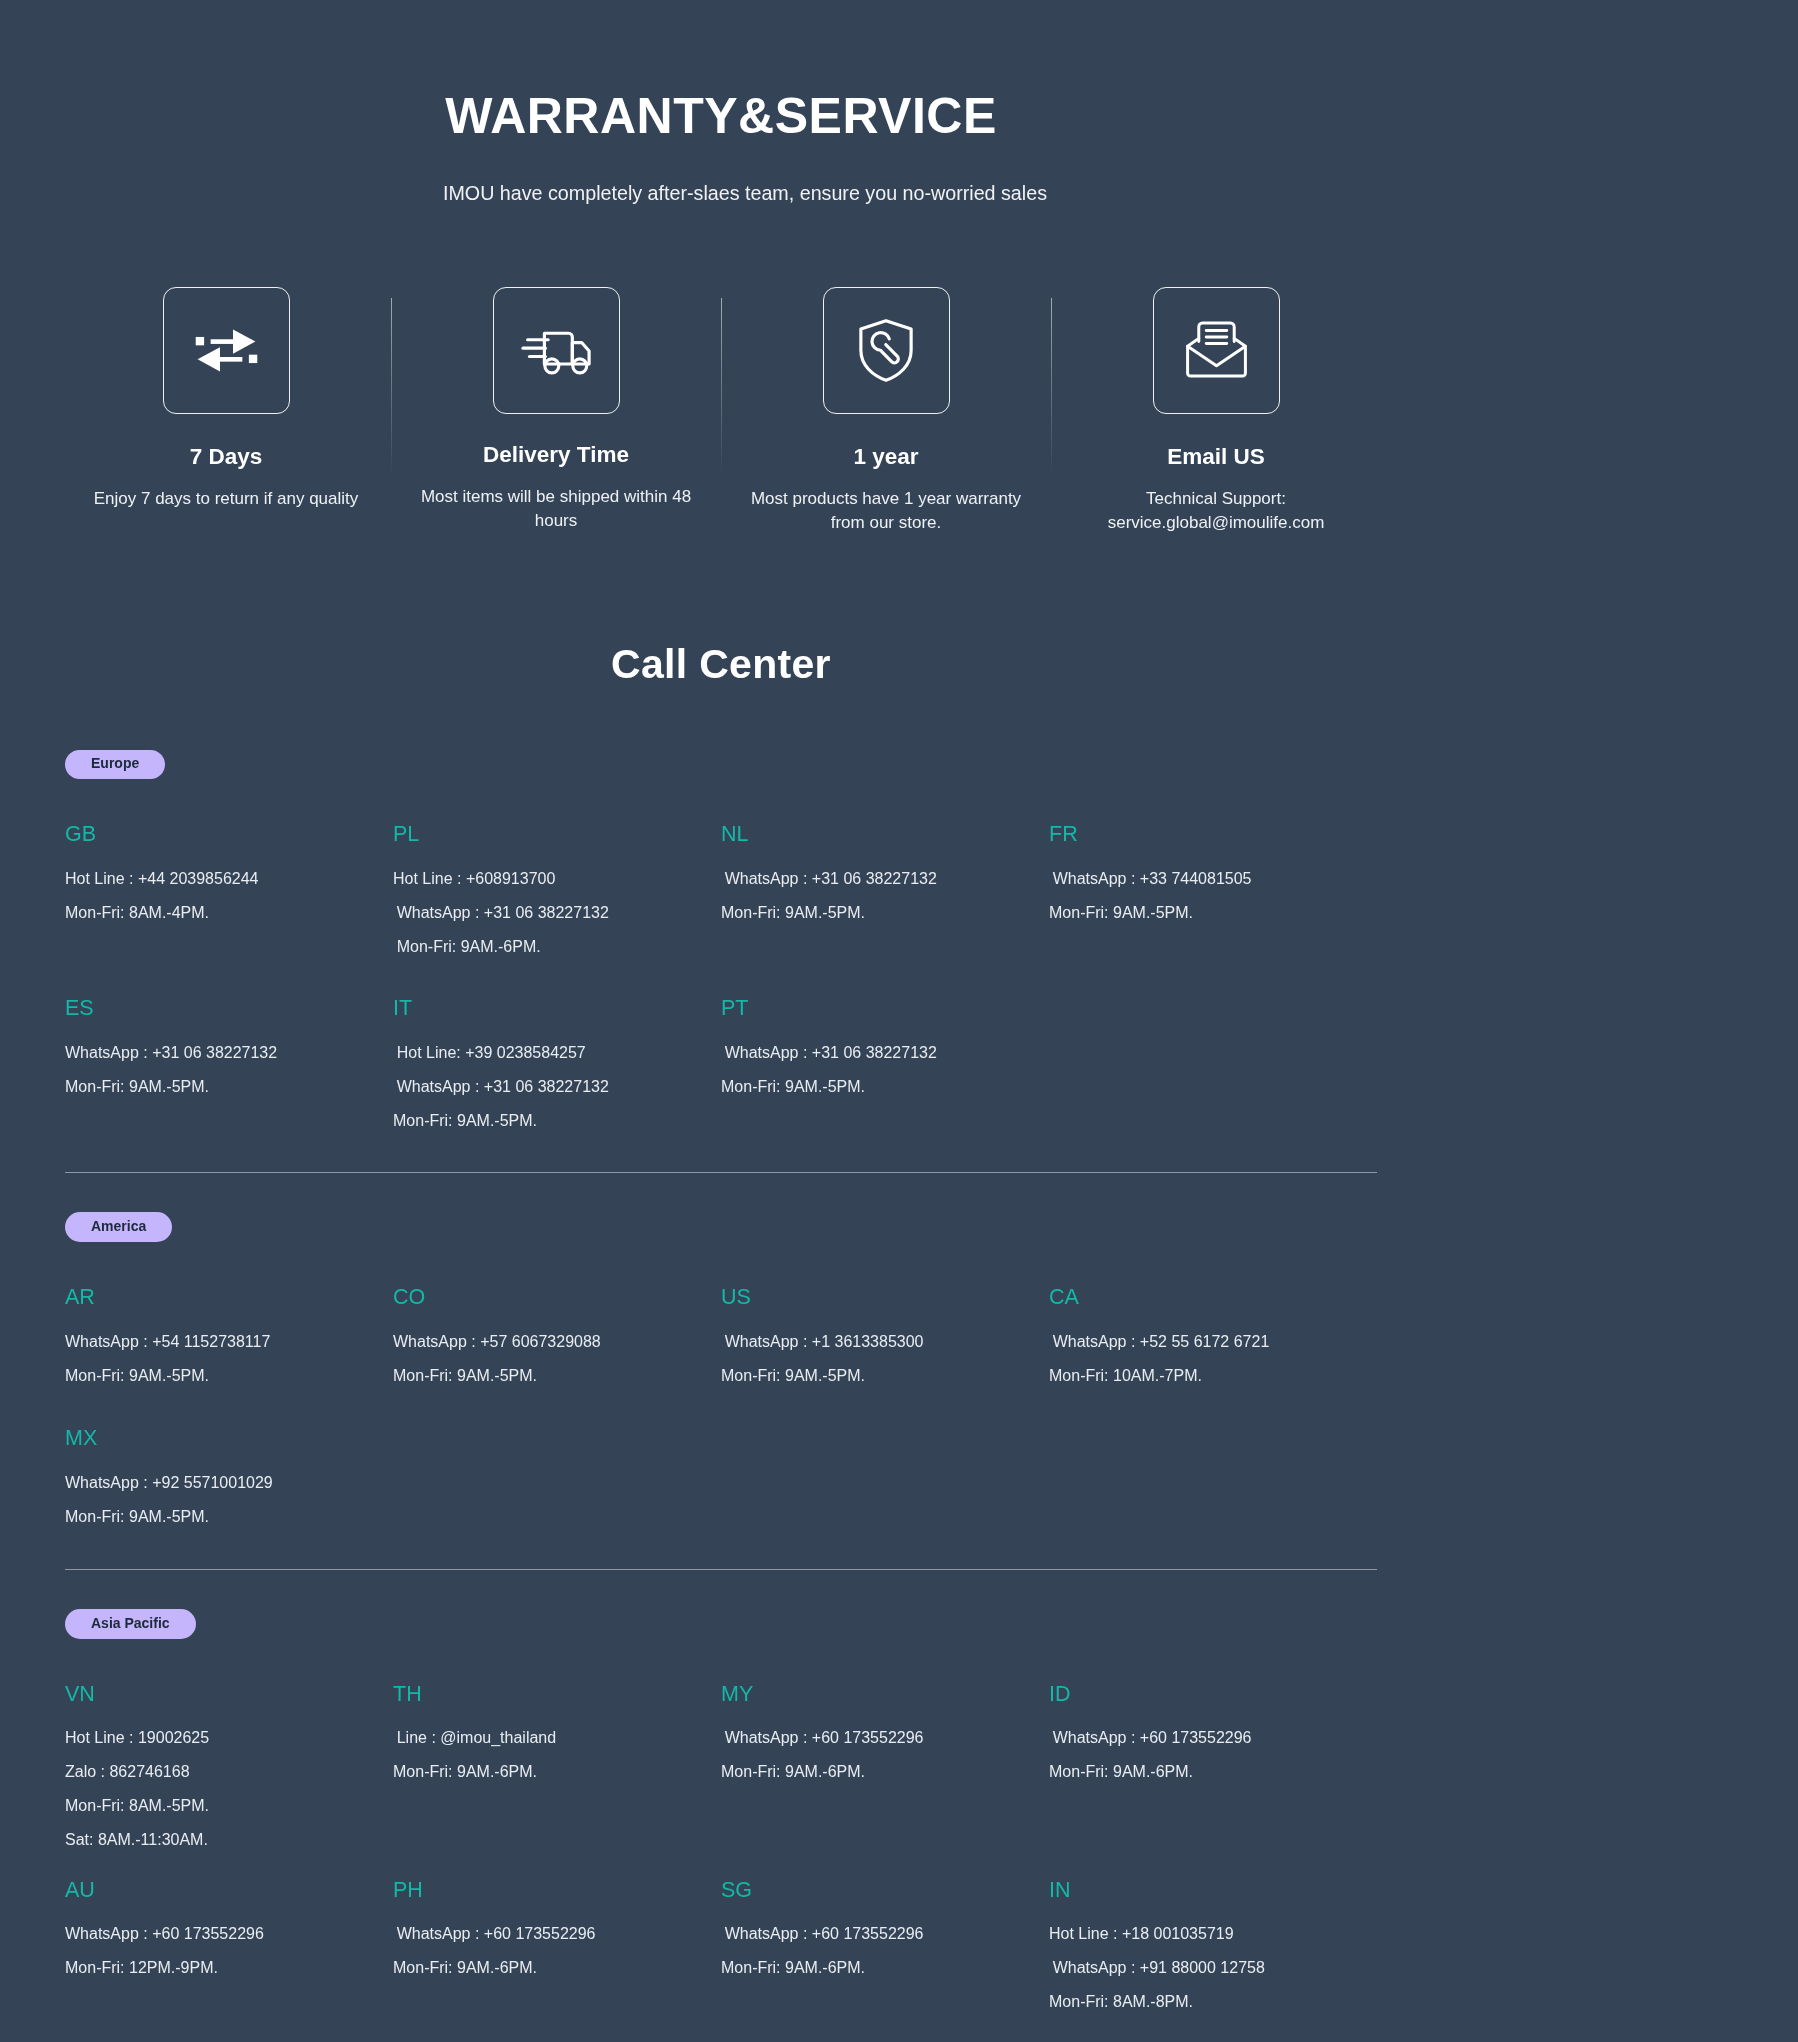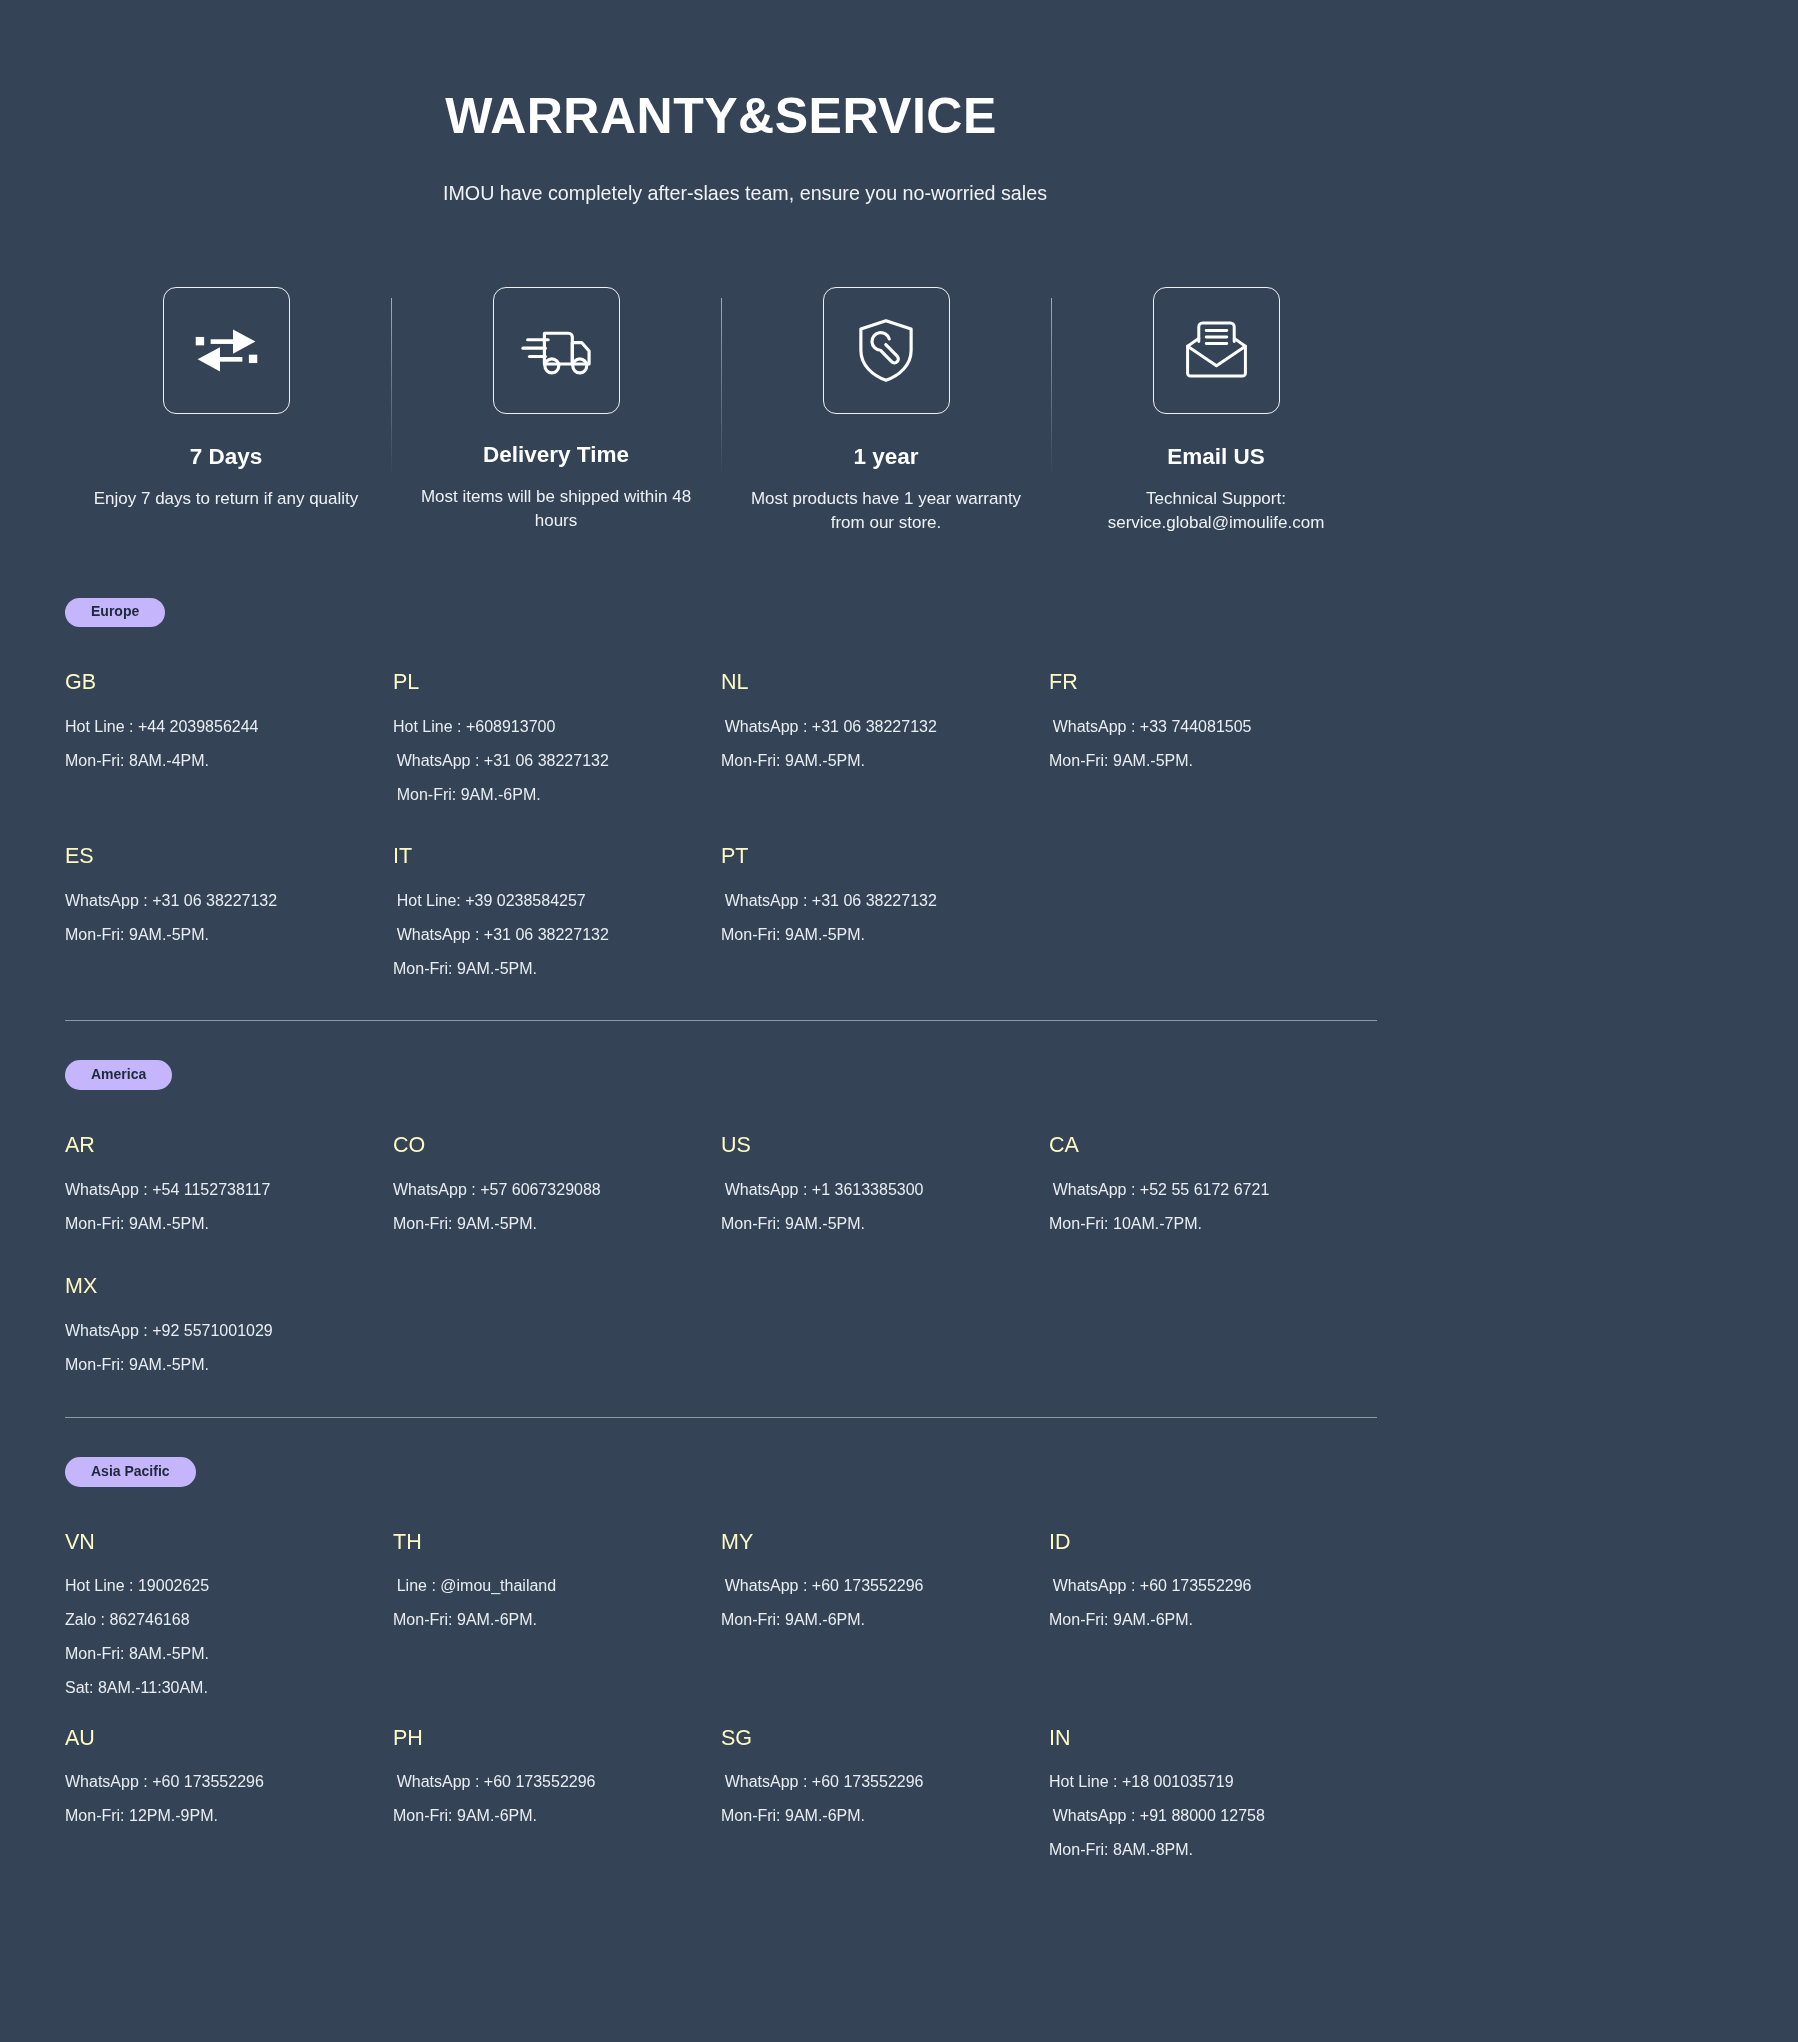--- a/index.html
+++ b/index.html
@@ -112,21 +112,21 @@
   }
   .country {
     padding-top: 26px;
     padding-right: 24px;
     min-height: 174px;
   }
   .country.short { min-height: 141px; }
   .country-code {
     font-size: 21.5px;
     font-weight: 400;
-    color: #fef9c3;
+    color: #14b8a6;
     margin-bottom: 20.6px;
   }
   .country-line {
     font-size: 16px;
     line-height: 1.42;
     color: #e9edf2;
     margin-bottom: 11.2px;
     white-space: nowrap;
   }
   .country-line:last-child { margin-bottom: 0; }
@@ -201,20 +201,21 @@
           <path d="M6 29 L37 50 L68 29 V58 a3 3 0 0 1 -3 3 H9 a3 3 0 0 1 -3 -3 Z"></path>
           <path d="M6 29 L18 20.5 M68 29 L56 20.5"></path>
         </svg>
       </div>
       <div class="feature-title">Email US</div>
       <div class="feature-desc">Technical Support: service.global@imoulife.com</div>
     </div>
 
   </div>
 
+  <h2 class="cc-title">Call Center</h2>
 
   <div class="cc-body">
 
     <div class="region">
       <span class="region-badge">Europe</span>
       <div class="country-grid">
 
         <div class="country">
           <div class="country-code">GB</div>
           <div class="country-line">Hot Line : +44 2039856244</div>

